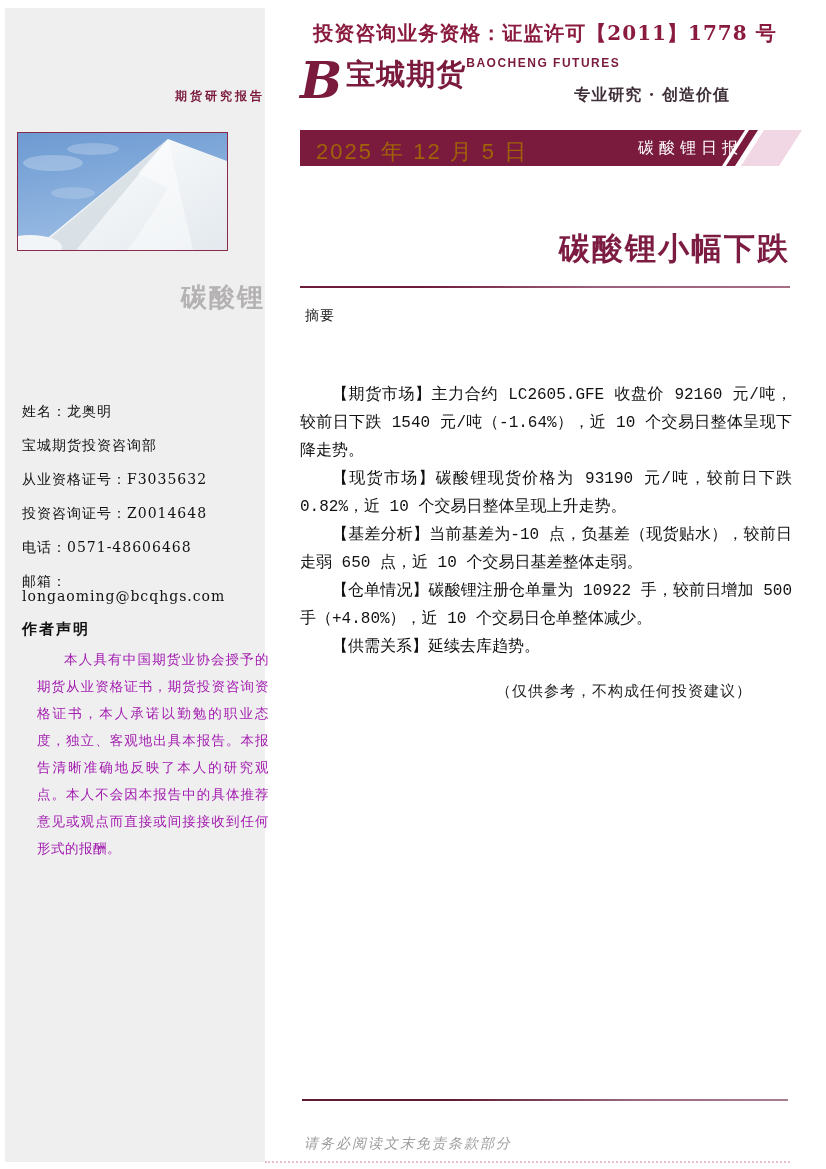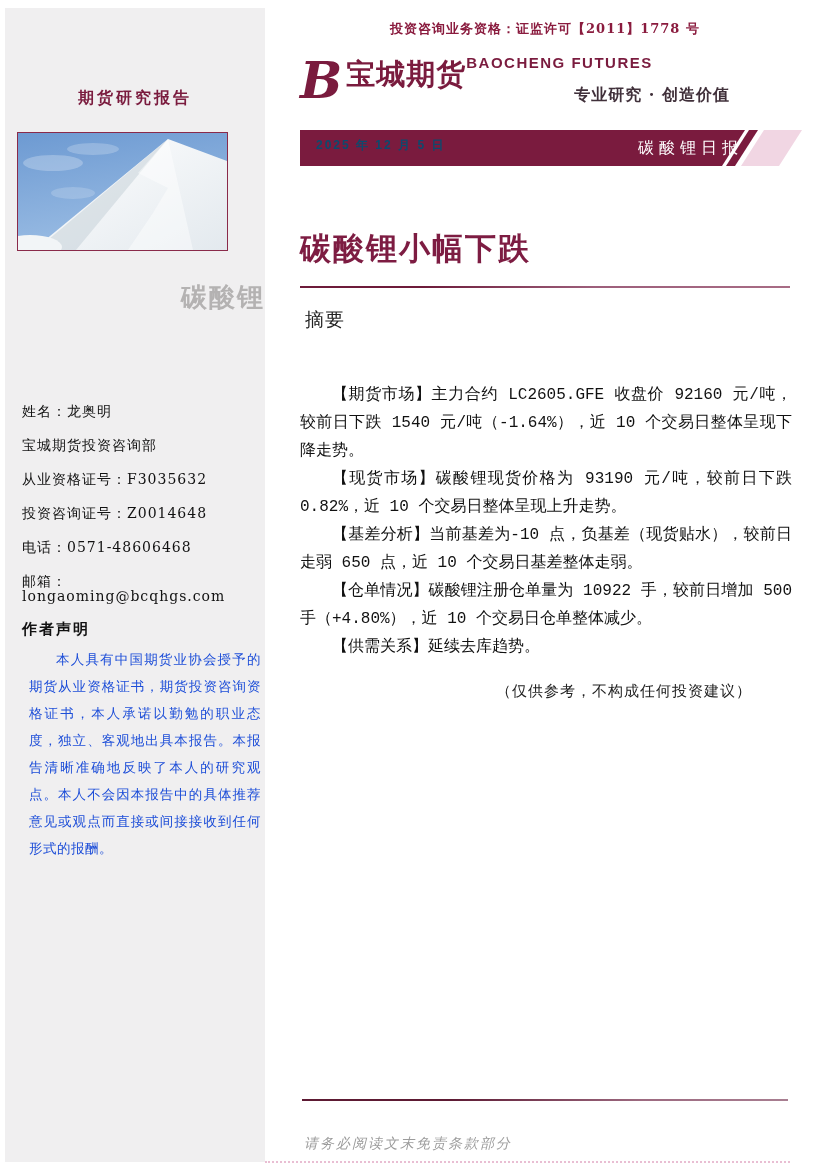--- a/index.html
+++ b/index.html
@@ -13,22 +13,22 @@
   }
 
   
   .sidebar {
     position: absolute; left: 5px; top: 8px;
     width: 260px; height: 1154px;
     background: #f0eff0;
   }
   .sidebar-report-label {
     position: absolute; top: 80px; left: 0; width: 100%;
-    text-align: center;
-    color: #7a1b3e; font-weight: bold; font-size: 16px; letter-spacing: 3px;
+    text-align: right;
+    color: #7a1b3e; font-weight: bold; font-size: 12px; letter-spacing: 3px;
   }
   .photo-frame {
     position: absolute; left: 12px; top: 124px;
     width: 211px; height: 119px;
     border: 1px solid #8a2a4a;
     overflow: hidden;
   }
   .photo-frame svg { display: block; width: 100%; height: 100%; }
   .commodity-watermark {
     position: absolute; top: 272px; left: 0; width: 100%;
@@ -39,97 +39,96 @@
   .author-block {
     position: absolute; top: 377px; left: 17px; width: 230px;
     font-size: 14px; color: #111;
   }
   .author-block .line { margin-bottom: 19px; letter-spacing: 1px; line-height: 15px; margin-top: 19px; }
   .decl-title {
     position: absolute; top: 612px; left: 17px;
     font-size: 15px; font-weight: bold; letter-spacing: 2px; color: #111;
   }
   .decl-body {
-    position: absolute; top: 638px; left: 24px; width: 232px;
+    position: absolute; top: 638px; left: 32px; width: 232px;
     font-size: 13.5px; line-height: 27px; text-align: justify;
-    text-indent: 2em; color: #1d4ed8; letter-spacing: 0.5px;
+    text-indent: 2em; color: #a21caf; letter-spacing: 0.5px;
   }
 
   
   .main { position: absolute; left: 300px; top: 0; width: 510px; height: 1169px; }
 
   .license-line {
     position: absolute; top: 20px; left: 0; width: 490px;
     text-align: center;
-    color: #8a1b3e; font-weight: bold; font-size: 13px; letter-spacing: 1px;
+    color: #8a1b3e; font-weight: bold; font-size: 20px; letter-spacing: 1px;
   }
 
   .logo-row { position: absolute; top: 55px; left: 0; width: 490px; height: 62px; }
   .logo { position: absolute; left: 0; top: 2px; display: flex; align-items: flex-start; }
   .logo-mark {
     color: #7a1b3e; font-size: 50px; line-height: 48px; font-weight: bold;
     font-family: "DejaVu Serif", serif; font-style: italic; margin-right: 4px;
   }
   .logo-text { display: flex; flex-direction: row; }
   .logo-cn {
     color: #7a1b3e; font-weight: bold; font-size: 29px; line-height: 34px;
     letter-spacing: 1px; font-family: "DejaVu Serif", serif;
   }
   .logo-en {
-    color: #7a1b3e; font-size: 15px; letter-spacing: 1.5px; line-height: 12px;
+    color: #7a1b3e; font-size: 12px; letter-spacing: 1.5px; line-height: 12px;
     font-family: "Liberation Sans", sans-serif; font-weight: bold; text-align: center;
   }
   .slogan {
     position: absolute; right: 60px; top: 30px;
     color: #40303a; font-weight: bold; font-size: 16px; letter-spacing: 1px;
     font-family: "DejaVu Serif", serif;
     margin-left: 25px;
   }
 
   .banner { position: absolute; top: 130px; left: 0; width: 510px; height: 36px; }
   .banner-bar {
     position: absolute; left: 0; top: 0; width: 445px; height: 36px;
     background: #7a1b3e;
     clip-path: polygon(0 0, 445px 0, 422px 36px, 0 36px);
   }
   .banner-date {
     position: absolute; left: 16px; top: 7px;
-    color: #0c4a6e; font-size: 12px; letter-spacing: 2px;
+    color: #a16207; font-size: 22px; letter-spacing: 2px;
     font-family: "Liberation Sans", sans-serif;
-    font-weight: bold;
   }
   .banner-type {
     position: absolute; left: 338px; top: 8px;
     color: #ffffff; font-size: 16px; letter-spacing: 5px;
     font-family: "DejaVu Serif", serif;
   }
   .banner-stripe-thin {
     position: absolute; left: 0; top: 0; width: 510px; height: 36px;
     background: #7a1b3e;
     clip-path: polygon(449px 0, 458px 0, 435px 36px, 426px 36px);
   }
   .banner-stripe-pink {
     position: absolute; left: 0; top: 0; width: 510px; height: 36px;
     background: #f1d6e3;
     clip-path: polygon(464px 0, 502px 0, 479px 36px, 441px 36px);
   }
 
   .report-title {
     position: absolute; top: 228px; left: 0; width: 490px;
-    text-align: left;
+    text-align: right;
     color: #7d1c42; font-weight: bold; font-size: 31px; letter-spacing: 2px;
     font-family: "Liberation Sans", sans-serif;
   }
   .title-rule {
     position: absolute; top: 286px; left: 0; width: 490px; height: 2px;
     background: linear-gradient(to right, #6d1b3a 0%, #6d1b3a 25%, #9d5f7b 60%, #a86c85 100%);
   }
   .summary-label {
     position: absolute; top: 307px; left: 5px;
-    font-size: 19px; color: #222; letter-spacing: 1px;
+    font-size: 14px; color: #222; letter-spacing: 1px;
   }
   .body-text {
     position: absolute; top: 381px; left: 0; width: 492px;
     font-size: 16px; line-height: 28px; text-align: justify;
     color: #111;
   }
   .body-text p { text-indent: 2em; margin: 0; font-family: Liberation Mono, monospace; }
   .disclaimer-line {
     position: absolute; top: 682px; left: 0; width: 452px;
     text-align: right;

